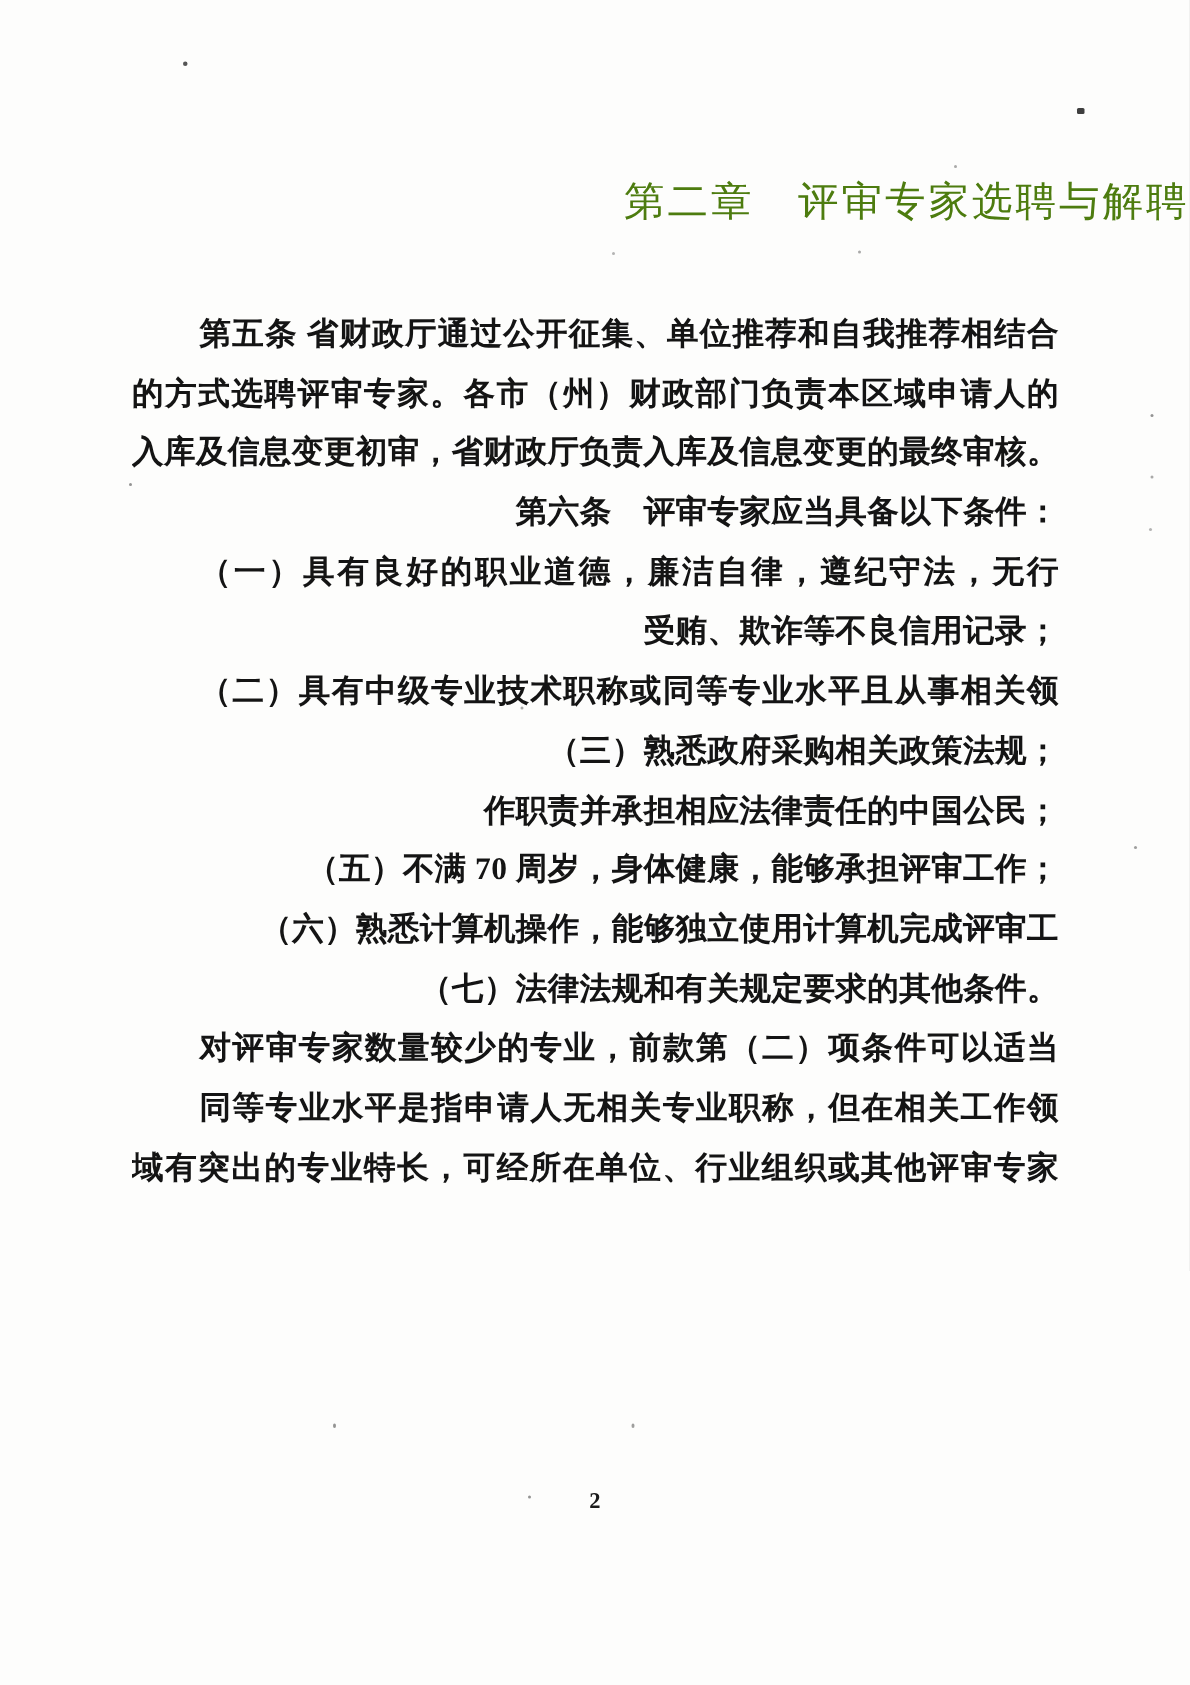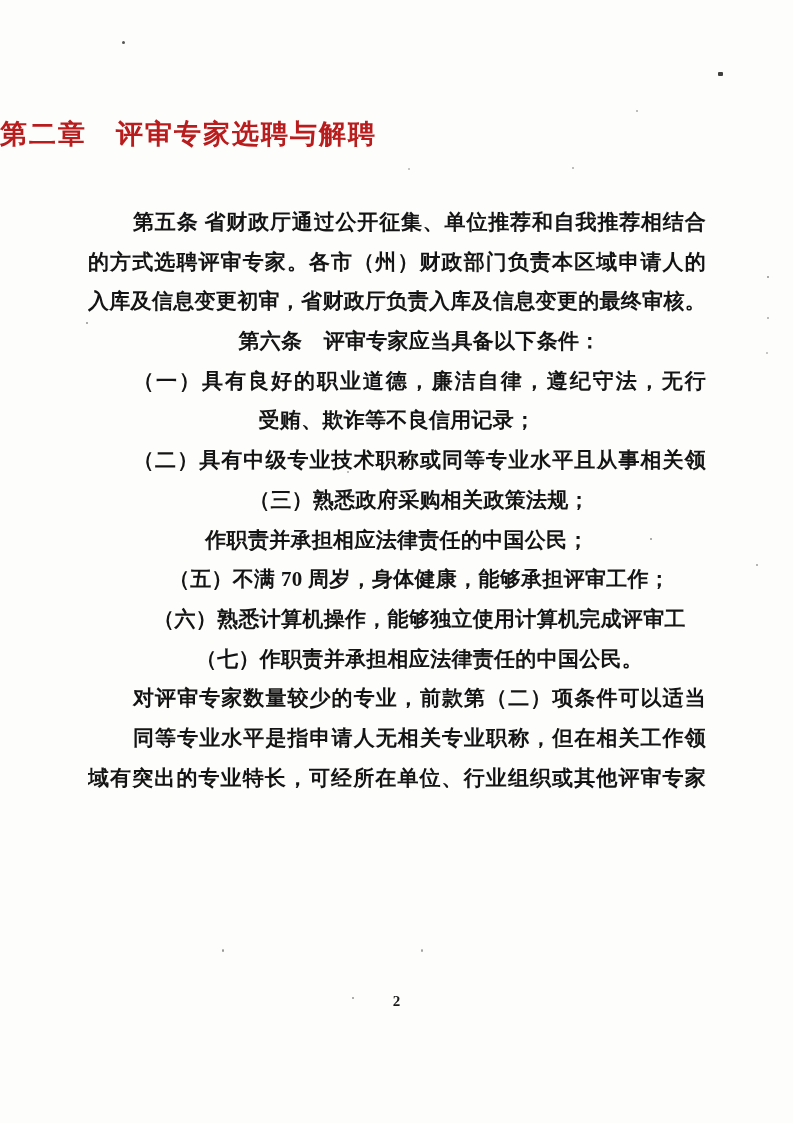--- a/index.html
+++ b/index.html
@@ -9,39 +9,39 @@
     margin:0 auto;
     background:#fdfdfc;
     color:#141414;
     font-family:"Liberation Serif", serif;
     overflow:hidden;
   }
   .chapter-title{
     position:absolute;
     top:116px;left:0;width:100%;
     margin:0;
-    text-align:left;
+    text-align:right;
     font-family:"Liberation Sans", sans-serif;
-    font-weight:bold;
+    font-weight:normal;
     font-size:27px;
     letter-spacing:2px;
-    color:#b91c1c;
+    color:#4d7c0f;
   }
   .doc-body{
     position:absolute;
     top:203px;left:88px;width:618px;
     font-size:21px;
     line-height:39.7px;
     letter-spacing:0.3px;
     font-weight:bold;
   }
   .line{
     height:39.7px;
     overflow:hidden;
-    text-align:center;
+    text-align:right;
   }
   .line.indent{padding-left:45px;}
   .line.fill{
     text-align:justify;
     text-align-last:justify;
   }
   .page-number{
     position:absolute;
     top:993px;left:0;width:100%;
     text-align:center;
@@ -67,21 +67,21 @@
     <div class="line fill">的方式选聘评审专家。各市（州）财政部门负责本区域申请人的</div>
     <div class="line fill">入库及信息变更初审，省财政厅负责入库及信息变更的最终审核。</div>
     <div class="line indent">第六条　评审专家应当具备以下条件：</div>
     <div class="line indent fill">（一）具有良好的职业道德，廉洁自律，遵纪守法，无行贿、</div>
     <div class="line">受贿、欺诈等不良信用记录；</div>
     <div class="line indent fill">（二）具有中级专业技术职称或同等专业水平且从事相关领</div>
     <div class="line indent">（三）熟悉政府采购相关政策法规；</div>
     <div class="line">作职责并承担相应法律责任的中国公民；</div>
     <div class="line indent">（五）不满 70 周岁，身体健康，能够承担评审工作；</div>
     <div class="line indent">（六）熟悉计算机操作，能够独立使用计算机完成评审工作；</div>
-    <div class="line indent">（七）作职责并承担相应法律责任的中国公民。</div>
+    <div class="line indent">（七）法律法规和有关规定要求的其他条件。</div>
     <div class="line indent fill">对评审专家数量较少的专业，前款第（二）项条件可以适当</div>
     <div class="line indent fill">同等专业水平是指申请人无相关专业职称，但在相关工作领</div>
     <div class="line fill">域有突出的专业特长，可经所在单位、行业组织或其他评审专家</div>
   </div>
 
   <div class="page-number">2</div>
 
   <div class="speck" style="left:122px;top:41px;width:3px;height:3px;opacity:.8"></div>
   <div class="speck" style="left:718px;top:72px;width:5px;height:4px;opacity:.9;border-radius:1px"></div>
   <div class="speck" style="left:636px;top:110px;width:2px;height:2px;opacity:.4"></div>

